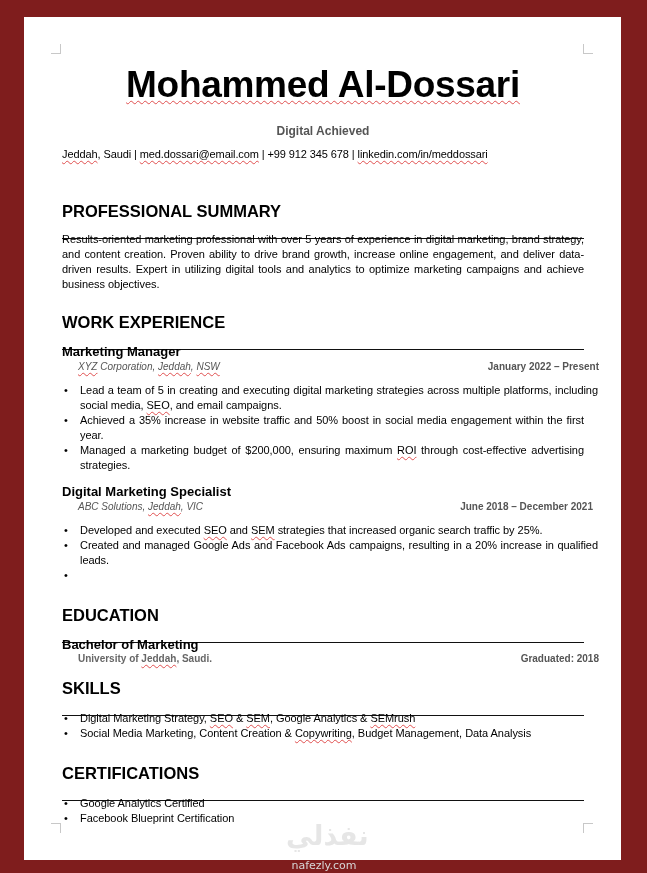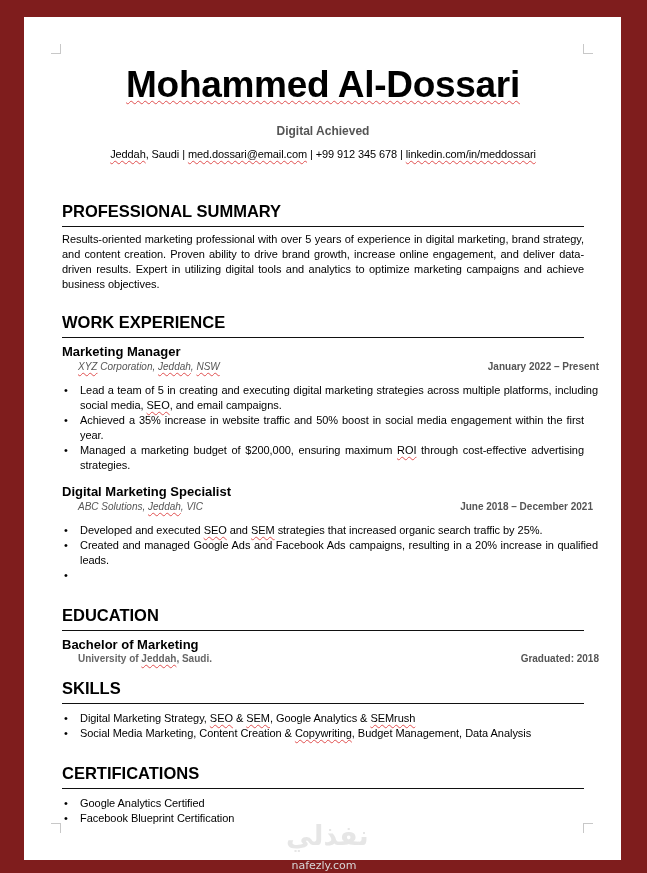--- a/index.html
+++ b/index.html
@@ -31,28 +31,28 @@
       position: absolute; left: 0; top: 46px; width: 522px; text-align: center;
       font-size: 37px; font-weight: bold; color: #000; letter-spacing: -0.3px;
       line-height: 44px;
     }
     .name .squiggle { text-underline-offset: 3px; }
     .title {
       position: absolute; left: 0; top: 107px; width: 522px; text-align: center;
       font-size: 12px; font-weight: bold; color: #555;
     }
     .contact {
-      position: absolute; left: 0; top: 131px; width: 522px; text-align: center;
+      position: absolute; left: 0; top: 131px; width: 522px; text-align: left;
       font-size: 11px; color: #000; letter-spacing: -0.1px;
     }
 
     .section-heading {
       position: absolute; left: 0; width: 522px;
       font-size: 16.5px; font-weight: bold; color: #000;
-      border-bottom: 1.5px solid #111; padding-bottom: 5px; line-height: 19px;
+      border-bottom: 1.5px solid #111; padding-bottom: 17px; line-height: 19px;
     }
 
     .para {
       position: absolute; left: 0; width: 522px;
       font-size: 11px; line-height: 15px; color: #000; text-align: justify;
       letter-spacing: -0.05px;
     }
 
     .job-title, .degree {
       position: absolute; left: 0; font-size: 13px; font-weight: bold; color: #000;

